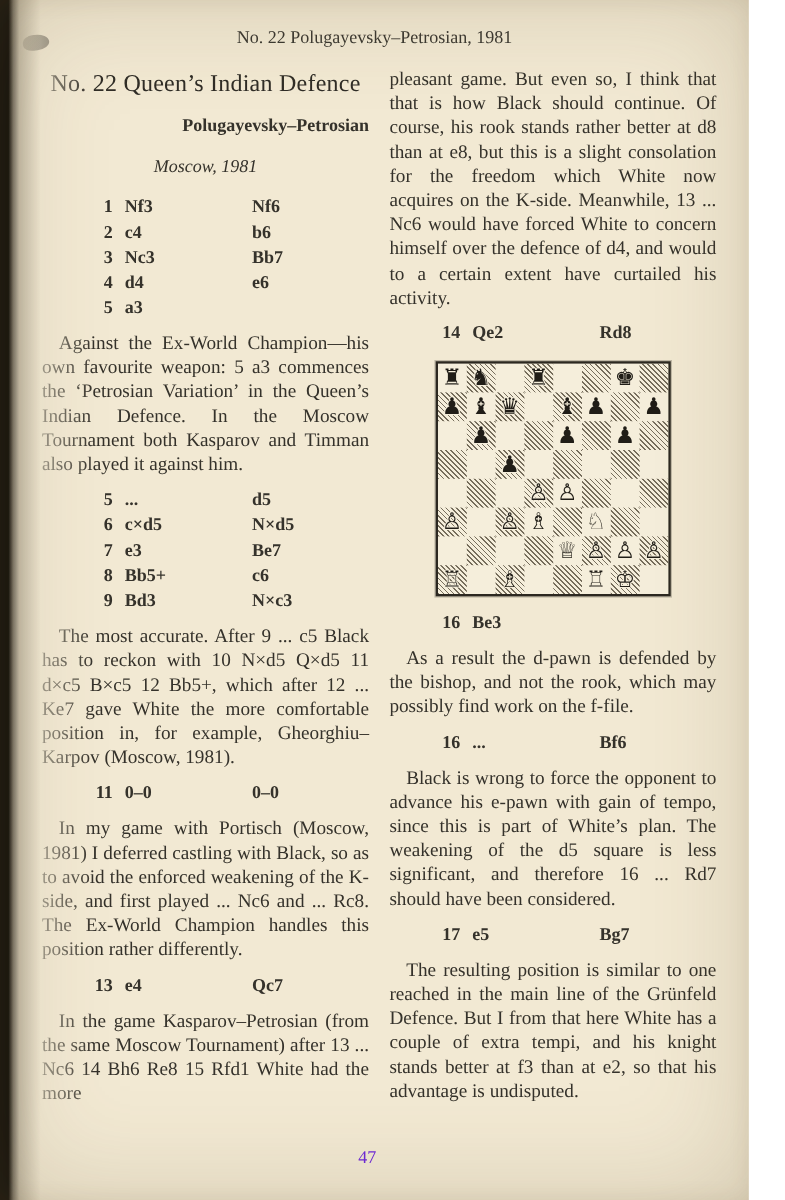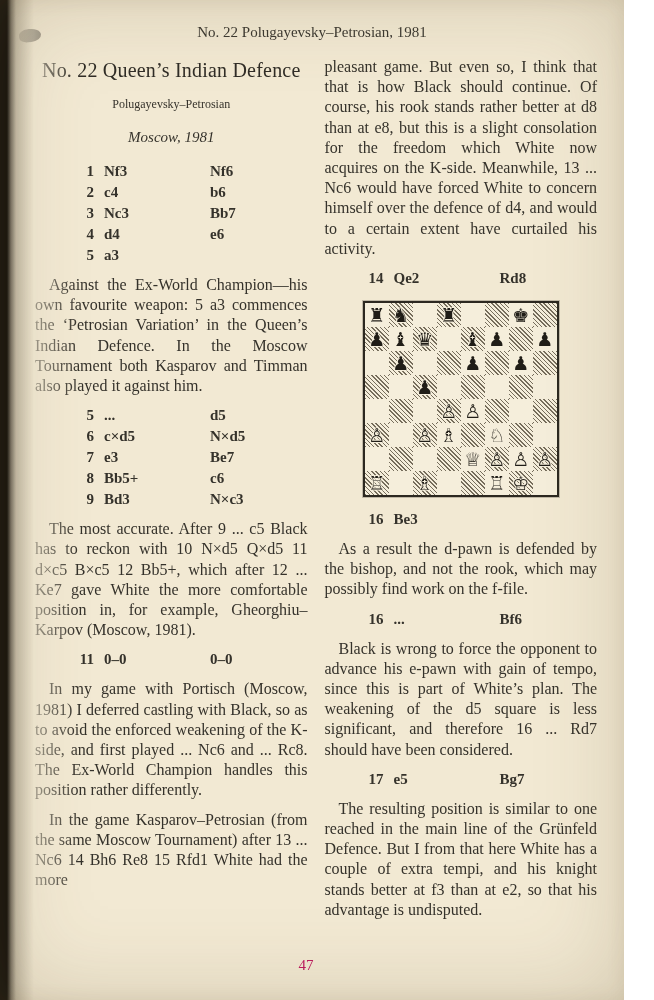--- a/index.html
+++ b/index.html
@@ -34,21 +34,21 @@
   }
   .columns{
     position:absolute;top:57px;left:35px;right:27px;bottom:60px;z-index:2;
     display:flex;gap:17px;
   }
   .col{flex:1 1 0;min-width:0;}
   h1.game-title{
     font-size:20px;font-weight:normal;text-align:center;
     margin:2px 0 15px 0;color:#302d27;letter-spacing:.2px;
   }
-  .players{font-size:12px;font-weight:normal;text-align:center;margin:0 0 17px;}
+  .players{font-size:15px;font-weight:bold;text-align:right;margin:0 0 17px;}
   .event{font-size:15px;font-style:italic;text-align:center;margin:14px 0 15px;}
   .para{
     font-size:16px;line-height:20.2px;text-align:justify;
     text-indent:14px;margin:8px 0;
   }
   .para.no-indent{text-indent:0;}
   .movelist{margin:9px 0;}
   .move-row{
     display:grid;grid-template-columns:28px 96px auto;column-gap:10px;
     padding-left:31px;font-size:15px;font-weight:bold;line-height:21px;
@@ -69,21 +69,21 @@
       rgba(0,0,0,0) 1px,rgba(0,0,0,0) 3px);
   }
   .piece{
     position:absolute;inset:0;
     font-family:"DejaVu Sans",sans-serif;
     font-size:19px;line-height:24px;text-align:center;color:#201d17;
     text-shadow:-1px 0 0 #f5eedb,1px 0 0 #f5eedb,0 -1px 0 #f5eedb,0 1px 0 #f5eedb,0 0 2px #f5eedb;
   }
   .page-number{
     position:absolute;bottom:26px;left:0;width:612px;z-index:2;
-    text-align:center;font-size:15px;color:#be185d;
+    text-align:center;font-size:15px;color:#6d28d9;
   }
 </style>
 </head>
 <body>
 
 <div class="page">
   <div class="running-header">No. 22 Polugayevsky–Petrosian, 1981</div>
 
   <div class="columns">
 
@@ -150,20 +150,25 @@
       <p class="para">The most accurate. After 9 ... c5 Black has to reckon with 10 N×d5 Q×d5 11 d×c5 B×c5 12 Bb5+, which after 12 ... Ke7 gave White the more comfortable position in, for example, Gheorghiu–Karpov (Moscow, 1981).</p>
       <div class="movelist">
           <div class="move-row">
             <span class="move-number">11</span>
             <span class="white-move">0–0</span>
             <span class="black-move">0–0</span>
           </div>
         </div>
       <p class="para">In my game with Portisch (Moscow, 1981) I deferred castling with Black, so as to avoid the enforced weakening of the K-side, and first played ... Nc6 and ... Rc8. The Ex-World Champion handles this position rather differently.</p>
       <div class="movelist">
+          <div class="move-row">
+            <span class="move-number">13</span>
+            <span class="white-move">e4</span>
+            <span class="black-move">Qc7</span>
+          </div>
         </div>
       <p class="para">In the game Kasparov–Petrosian (from the same Moscow Tournament) after 13 ... Nc6 14 Bh6 Re8 15 Rfd1 White had the more</p>
     </div>
 
     <div class="col">
       <p class="para no-indent" style="margin-top:0">pleasant game. But even so, I think that that is how Black should continue. Of course, his rook stands rather better at d8 than at e8, but this is a slight consolation for the freedom which White now acquires on the K-side. Meanwhile, 13 ... Nc6 would have forced White to concern himself over the defence of d4, and would to a certain extent have curtailed his activity.</p>
       <div class="movelist">
           <div class="move-row">
             <span class="move-number">14</span>
             <span class="white-move">Qe2</span>

